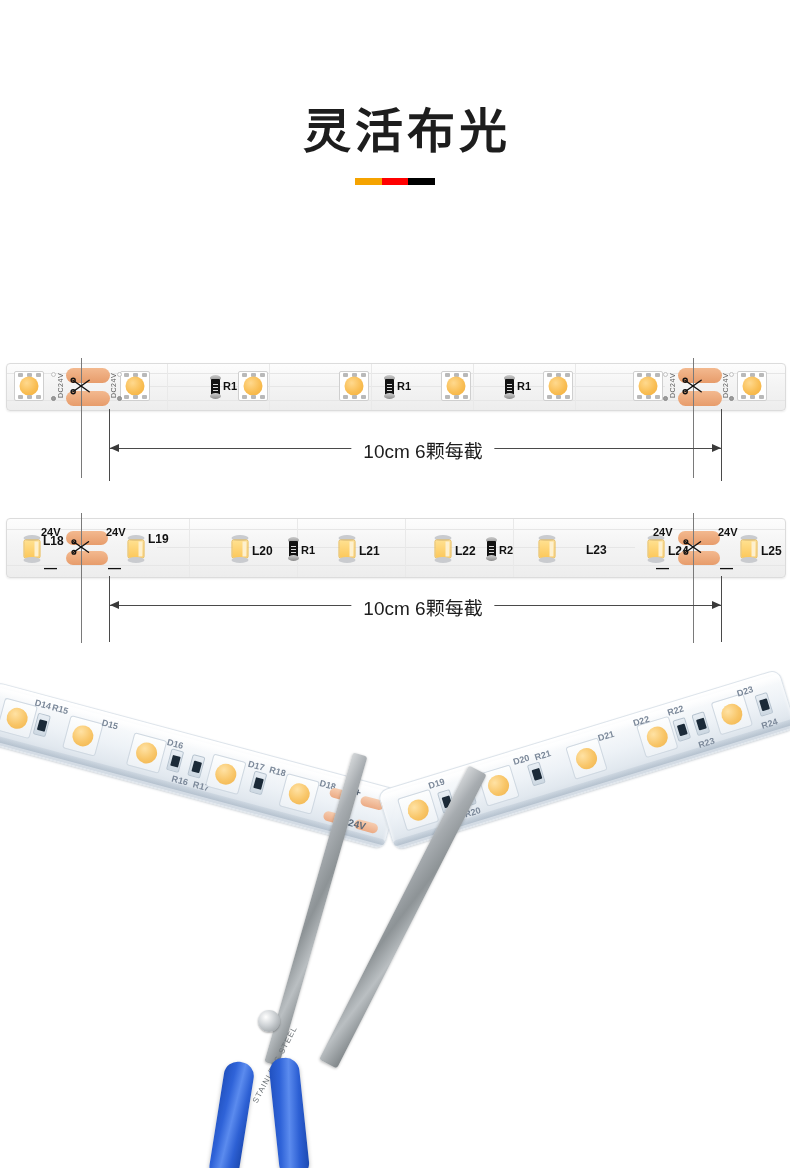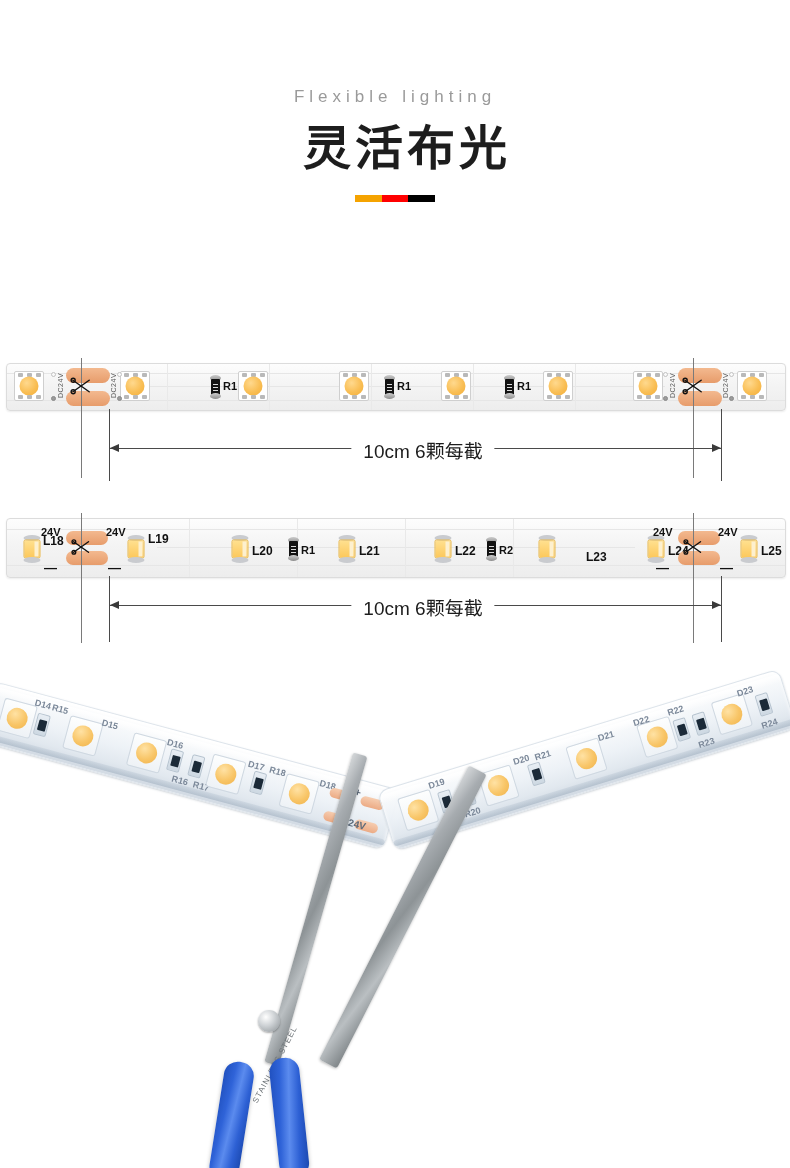--- a/index.html
+++ b/index.html
@@ -243,21 +243,20 @@
   
   .annot{position:absolute;display:flex;align-items:center;gap:18px;}
   .annot .atext{font-size:20px;color:#222;white-space:nowrap;}
 </style>
 </head>
 <body>
 
 <div class="page">
 
   <div class="header">
-    <div class="eyebrow">Flexible lighting</div>
     <div class="title">灵活布光</div>
     <div class="rule">
       <span style="background: rgb(245, 163, 0);"></span>
       <span style="background: rgb(255, 0, 0);"></span>
       <span style="background: rgb(0, 0, 0);"></span>
     </div>
   </div>
 
   <div class="diagram" style="top:0;">
 
@@ -480,21 +479,21 @@
           <i class="body"></i>
           <i class="cap cap-b"></i>
       </div>
       <div class="res-label" style="left:492px;top:25px;">R2</div>
 
       <div class="led2835" style="left:527px;top:17px;">
         <i class="cap cap-t"></i>
           <i class="pad"></i>
           <i class="cap cap-b"></i>
       </div>
-      <div class="ledname" style="left:552px;top:31px;padding-left:27px;">L23</div>
+      <div class="ledname" style="left:552px;top:24px;padding-left:27px;">L23</div>
 
       <div class="led2835" style="left:636px;top:17px;">
         <i class="cap cap-t"></i>
           <i class="pad"></i>
           <i class="cap cap-b"></i>
       </div>
       <div class="ledname" style="left:661px;top:25px;">L24</div>
 
       <div class="led2835" style="left:729px;top:17px;">
         <i class="cap cap-t"></i>

